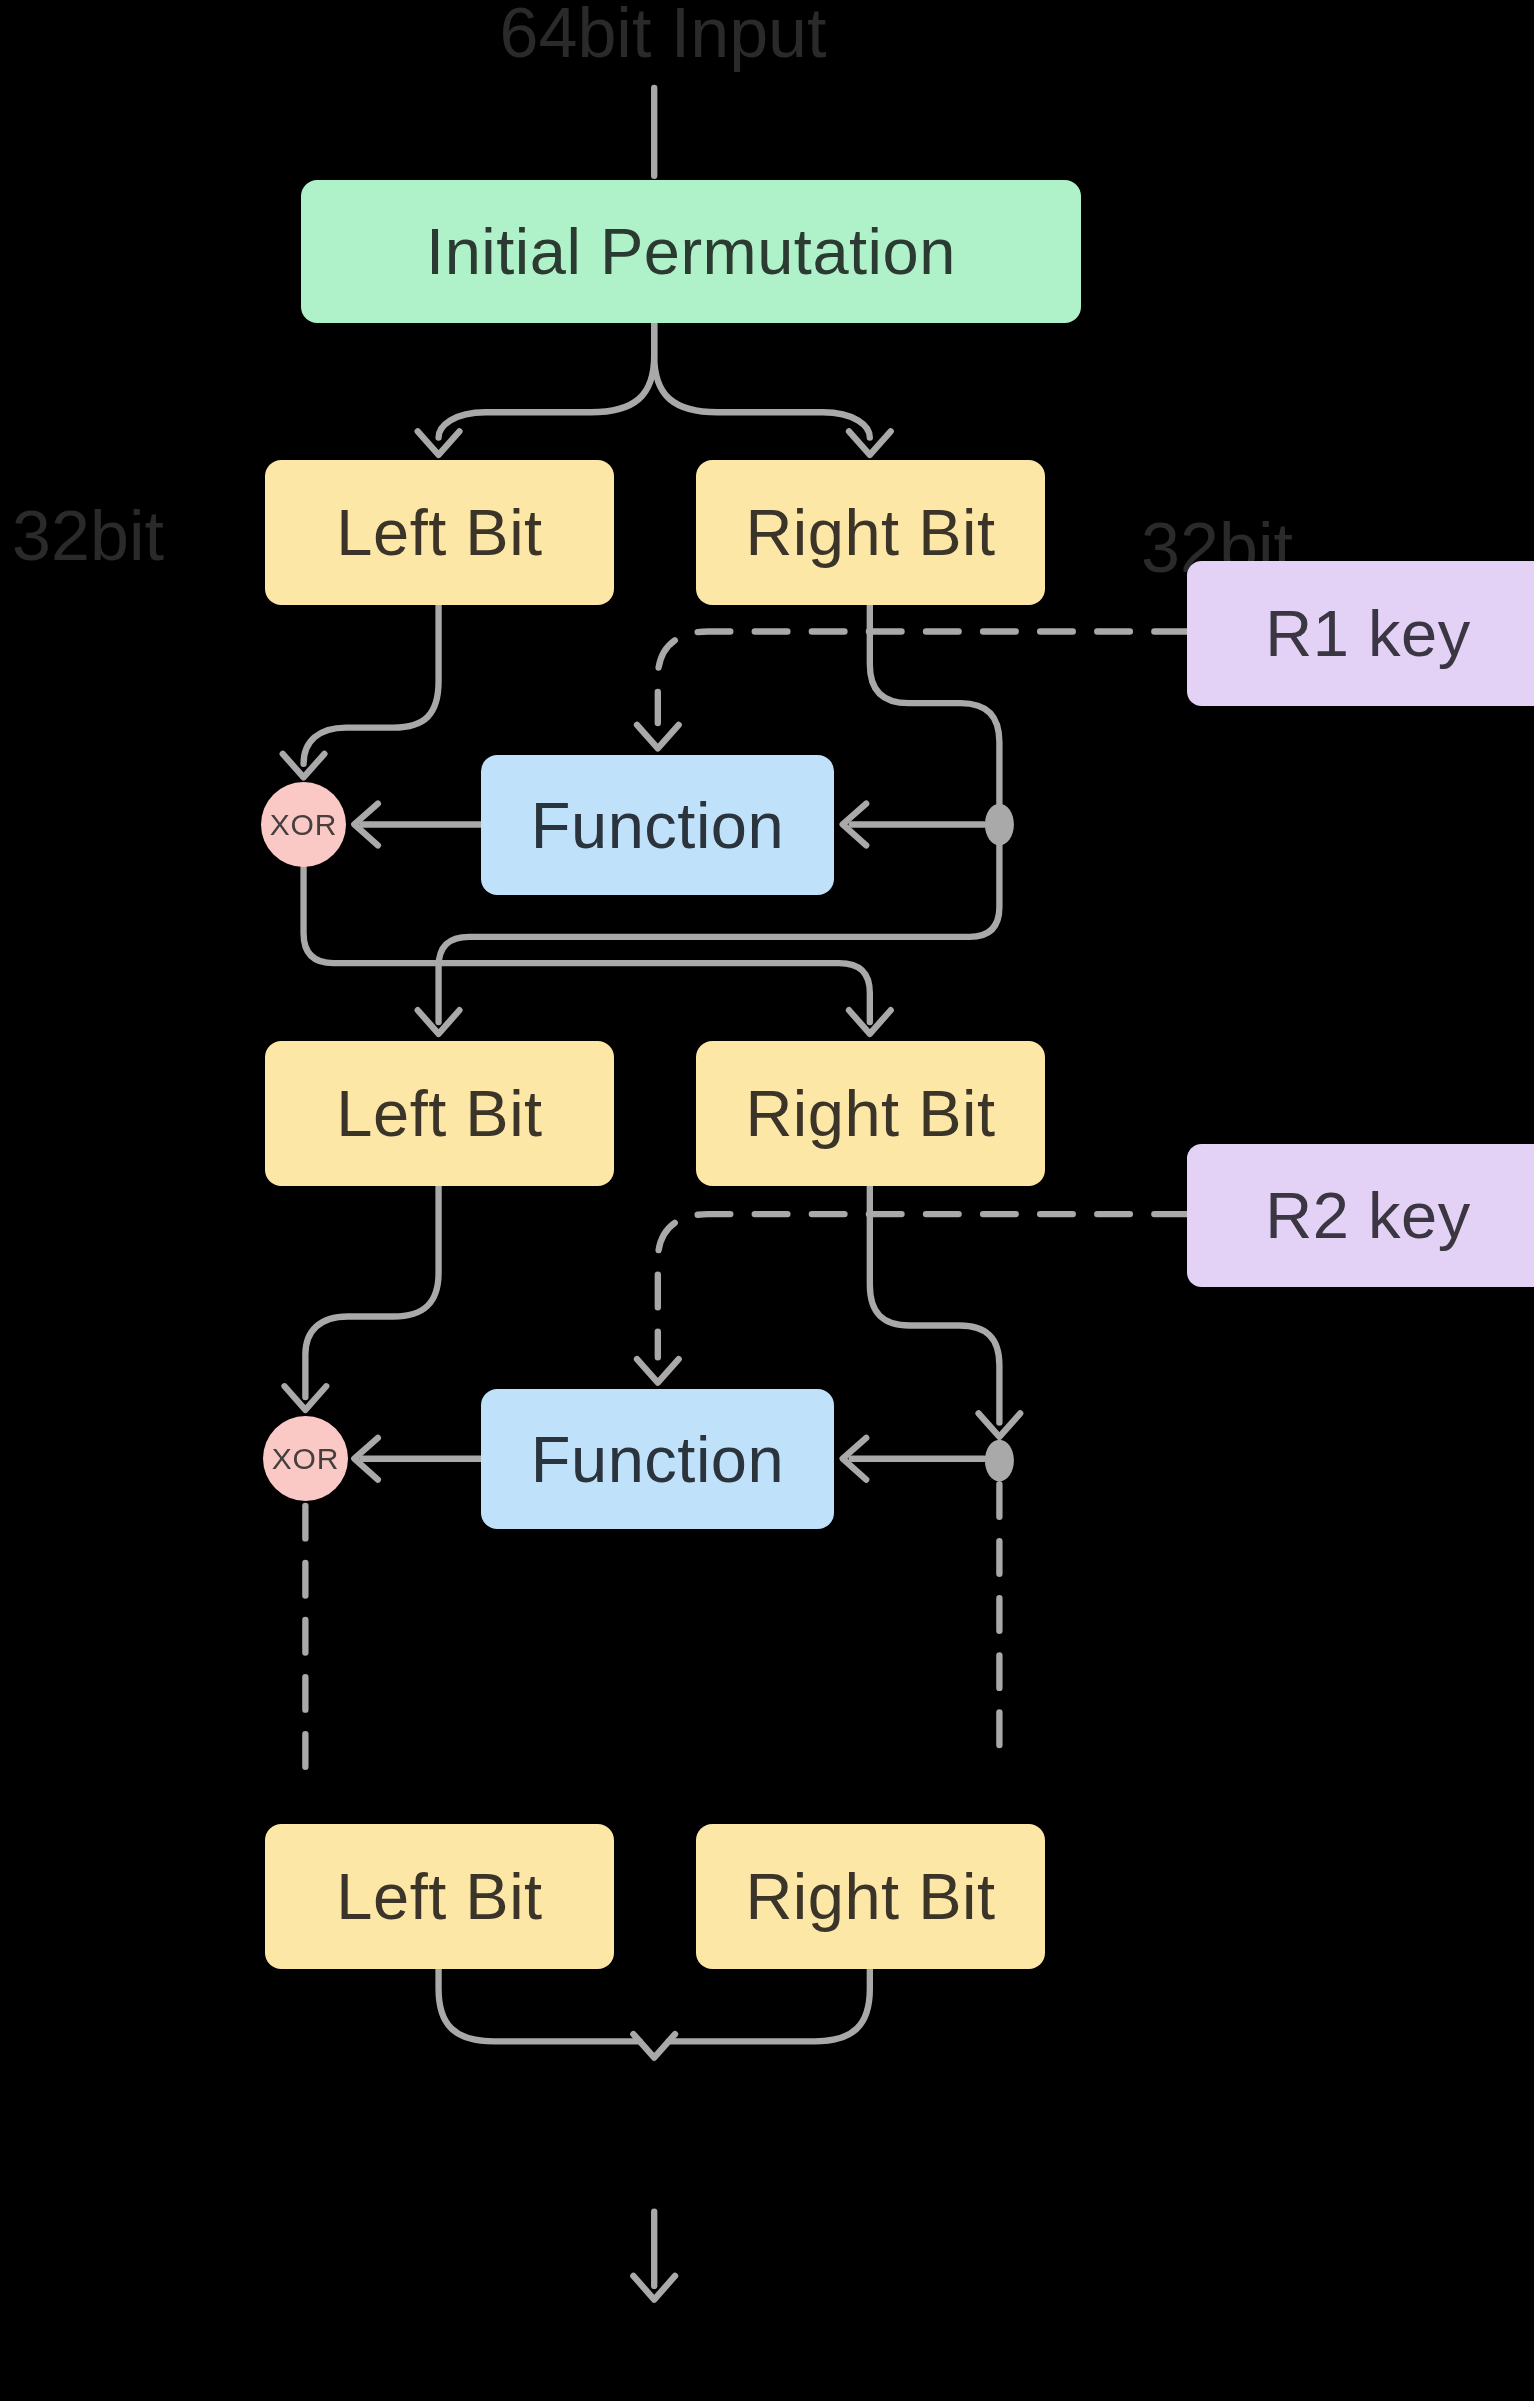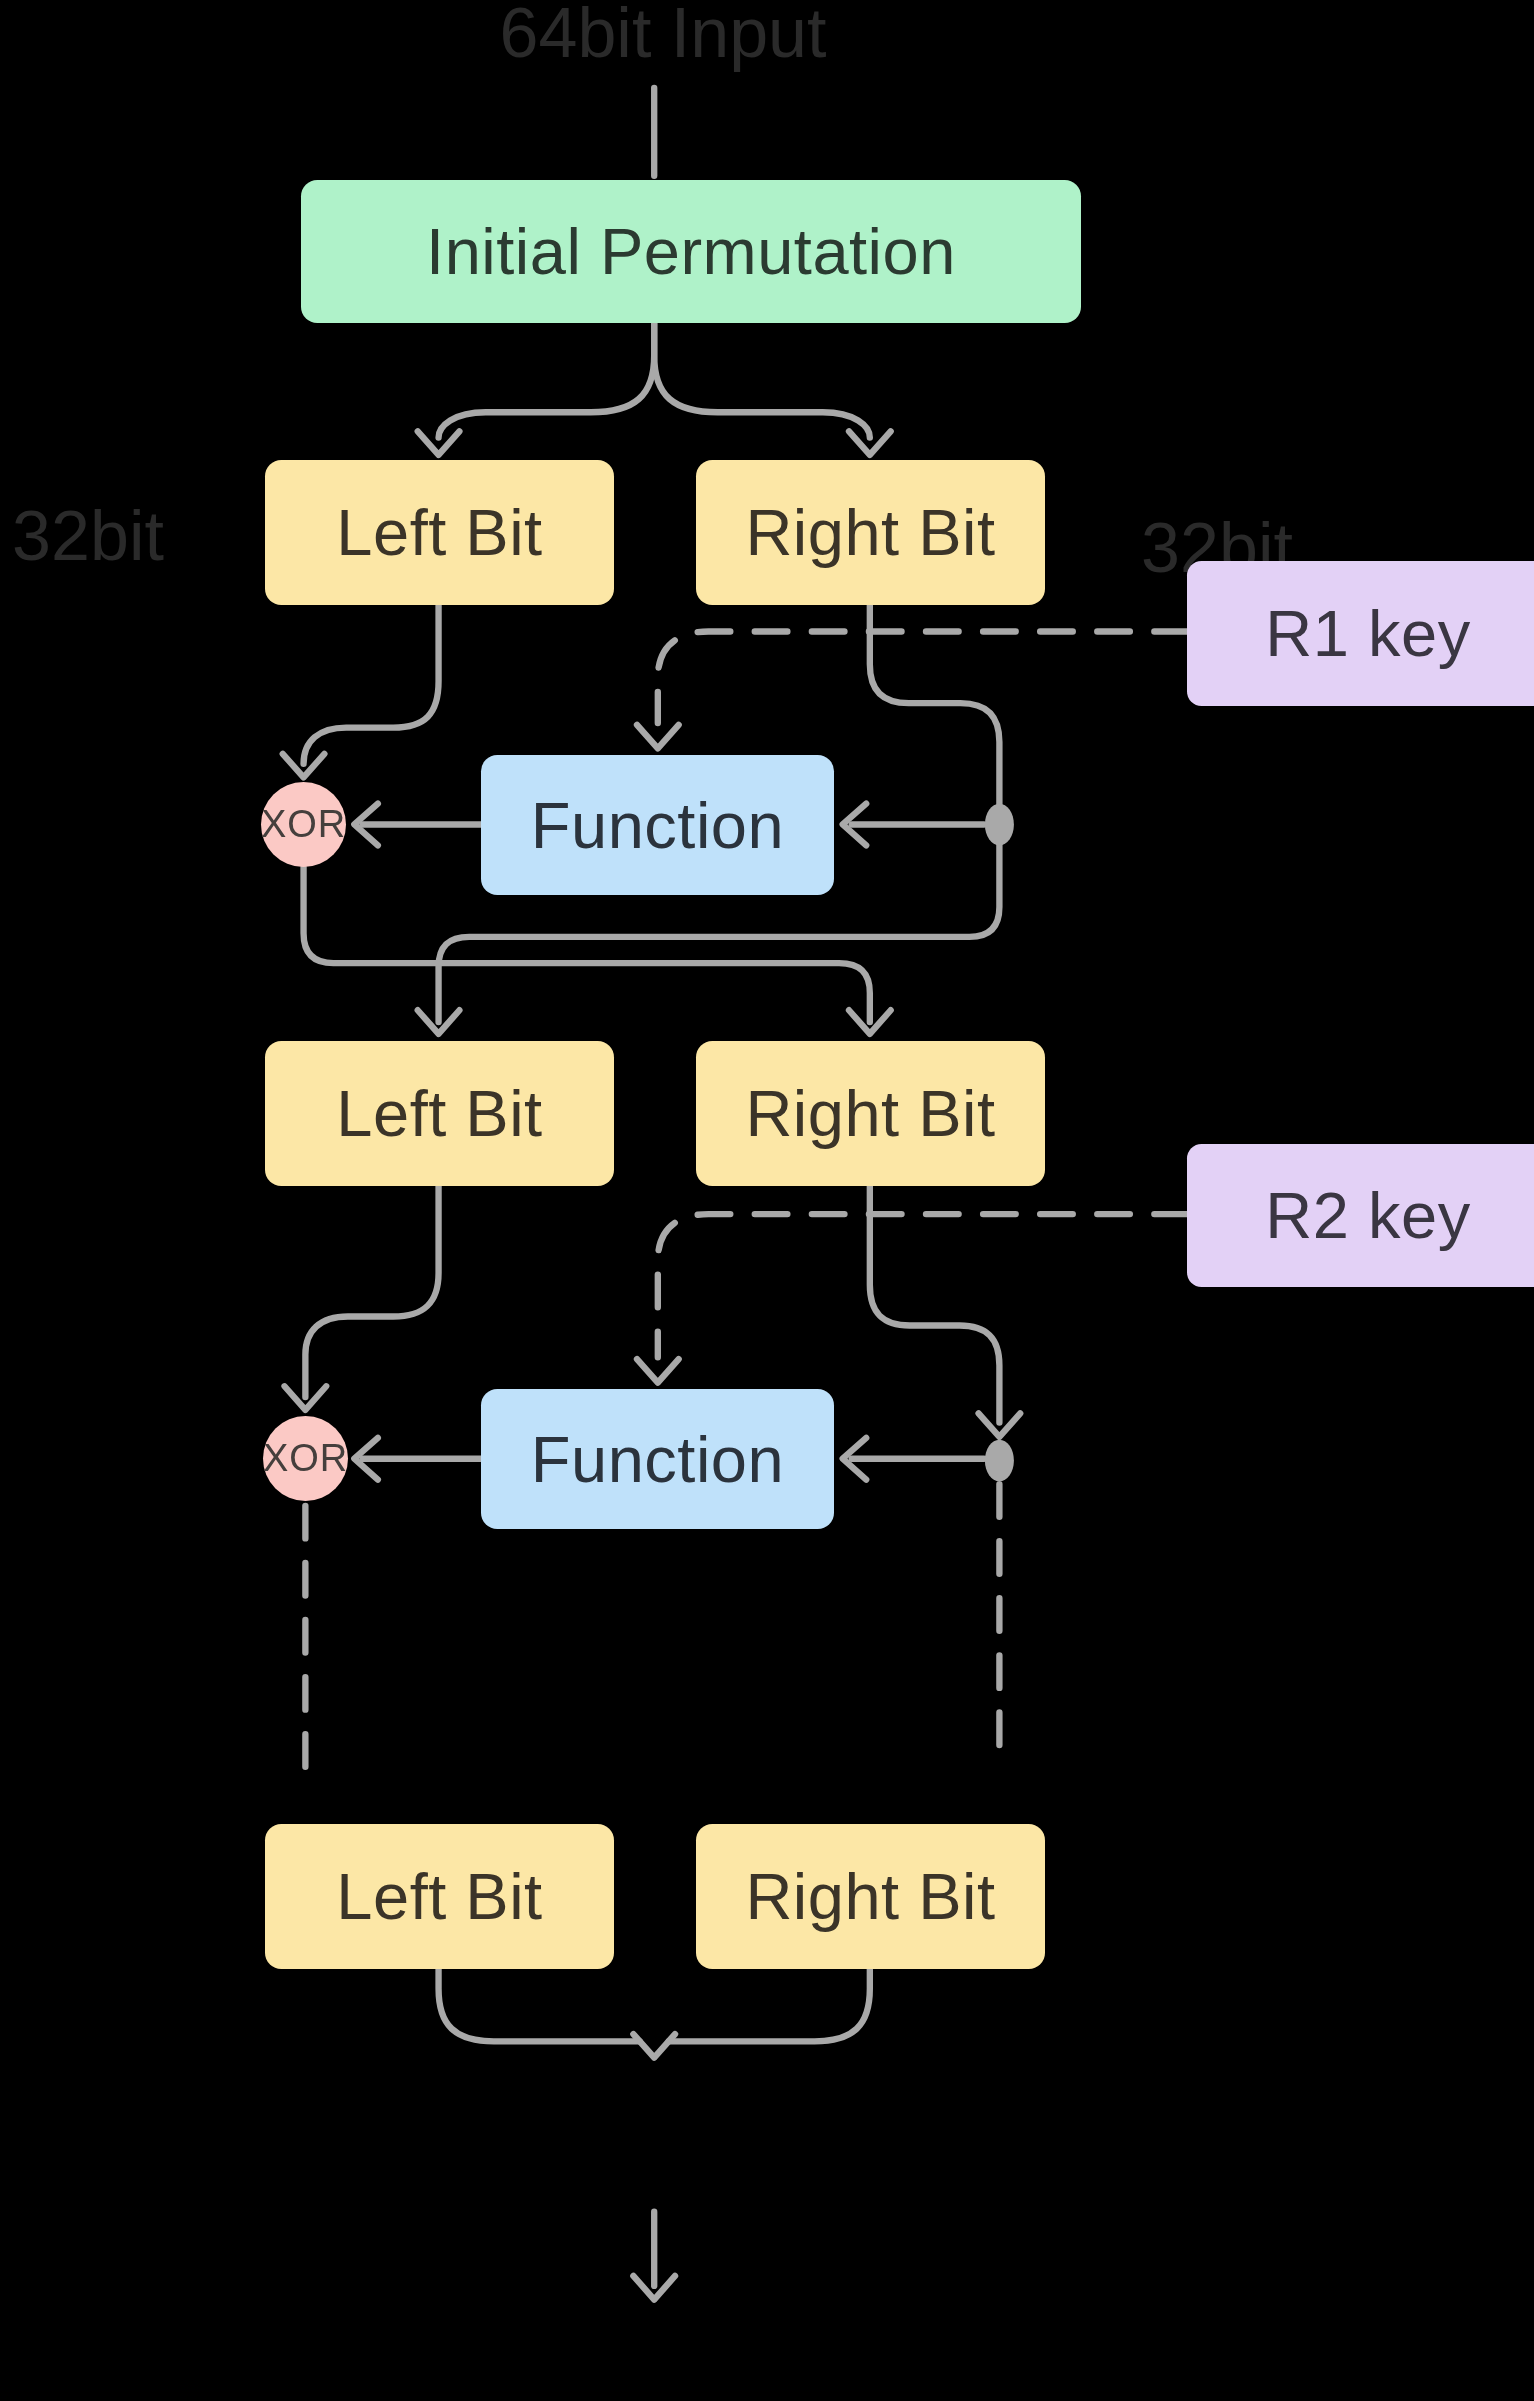--- a/index.html
+++ b/index.html
@@ -20,21 +20,21 @@
     font-size:65px;font-weight:500;border-radius:16.3px;letter-spacing:0.5px;
   }
   .perm{background:var(--permutation-fill,#aff2c9);color:var(--permutation-text,#2b3b31);}
   .bit{background:var(--bit-fill,#fce7a6);color:var(--bit-text,#3b3428);}
   .key{background:var(--key-fill,#e3d1f6);color:var(--key-text,#3a3642);border-radius:14.5px;}
   .func{background:var(--function-fill,#bfe1fa);color:var(--function-text,#2b333d);}
   .xor{
     position:absolute;z-index:3;display:flex;align-items:center;justify-content:center;
     width:85px;height:85px;border-radius:50%;
     background:var(--xor-fill,#fbc9c5);color:var(--xor-text,#453f3d);
-    font-size:38px;font-weight:500;letter-spacing:0.9px;
+    font-size:30px;font-weight:500;letter-spacing:0.9px;
   }
   .freelabel{
     position:absolute;z-index:0;transform:translate(-50%,-50%);
     color:var(--outside-label,#2a2a2a);font-size:70px;font-weight:500;white-space:nowrap;
   }
 </style>
 </head>
 <body>
 
 <div id="stage">

